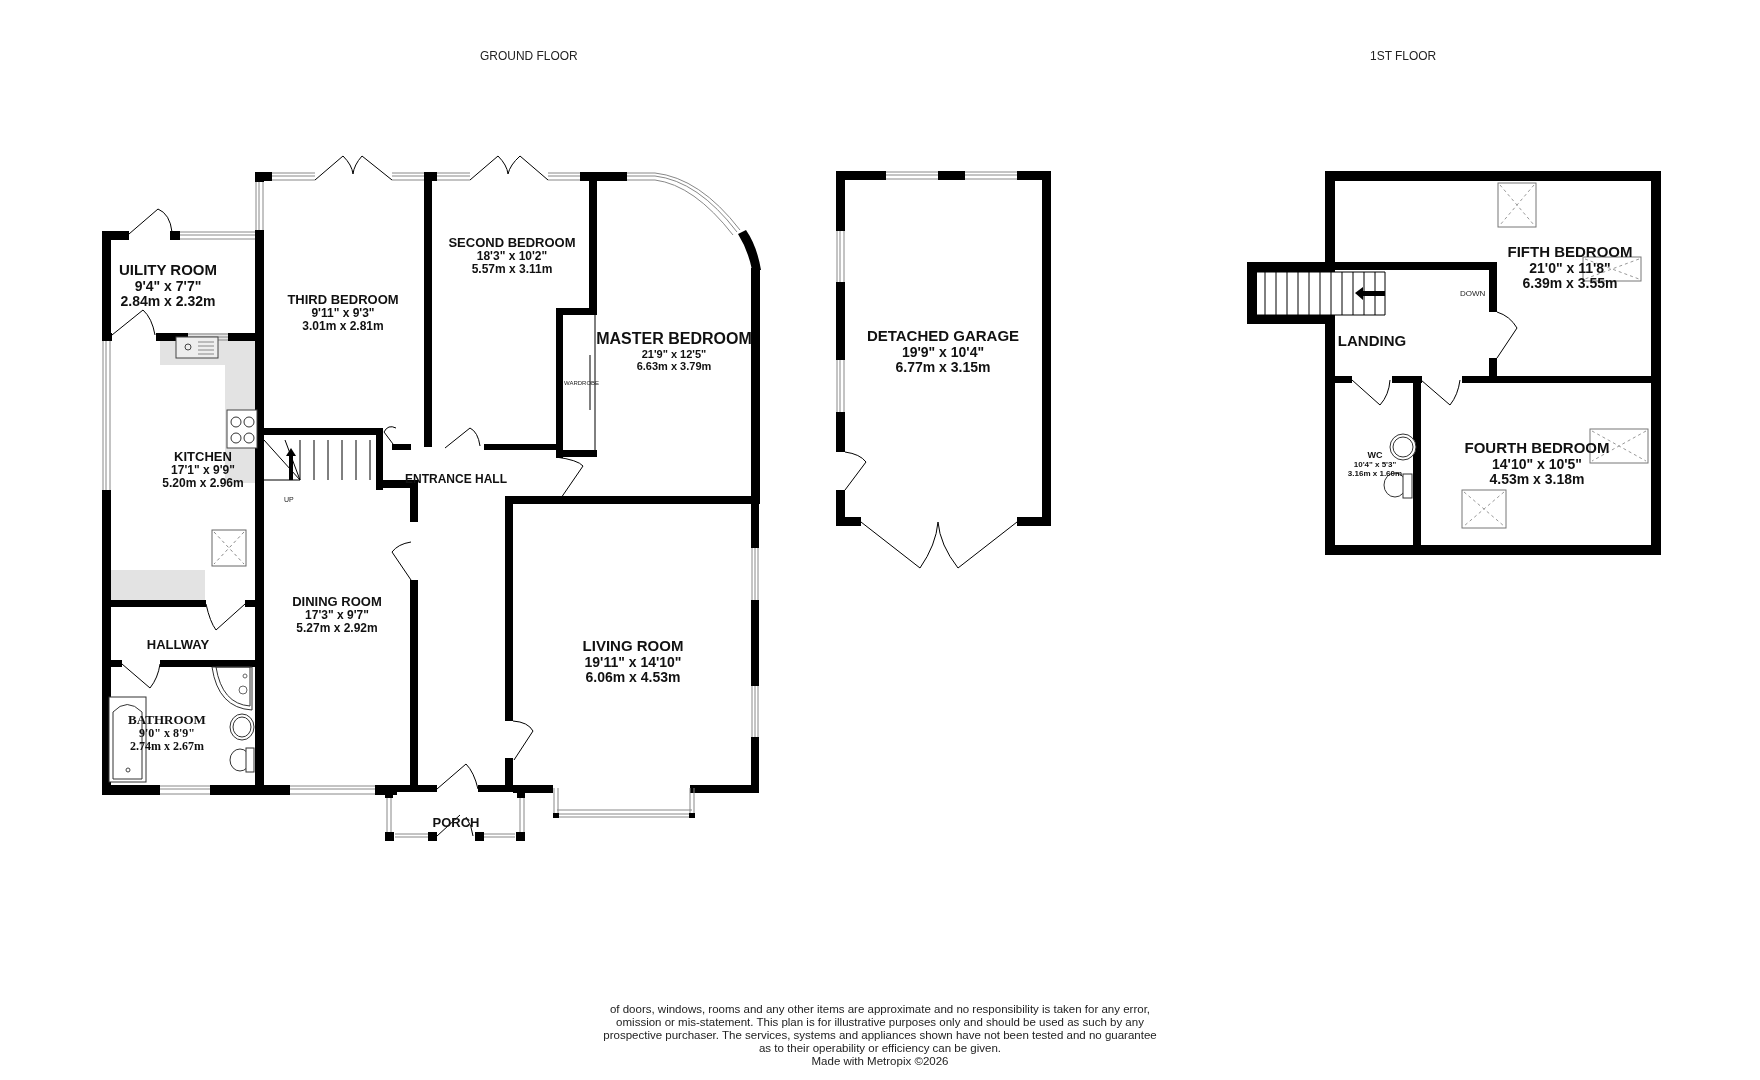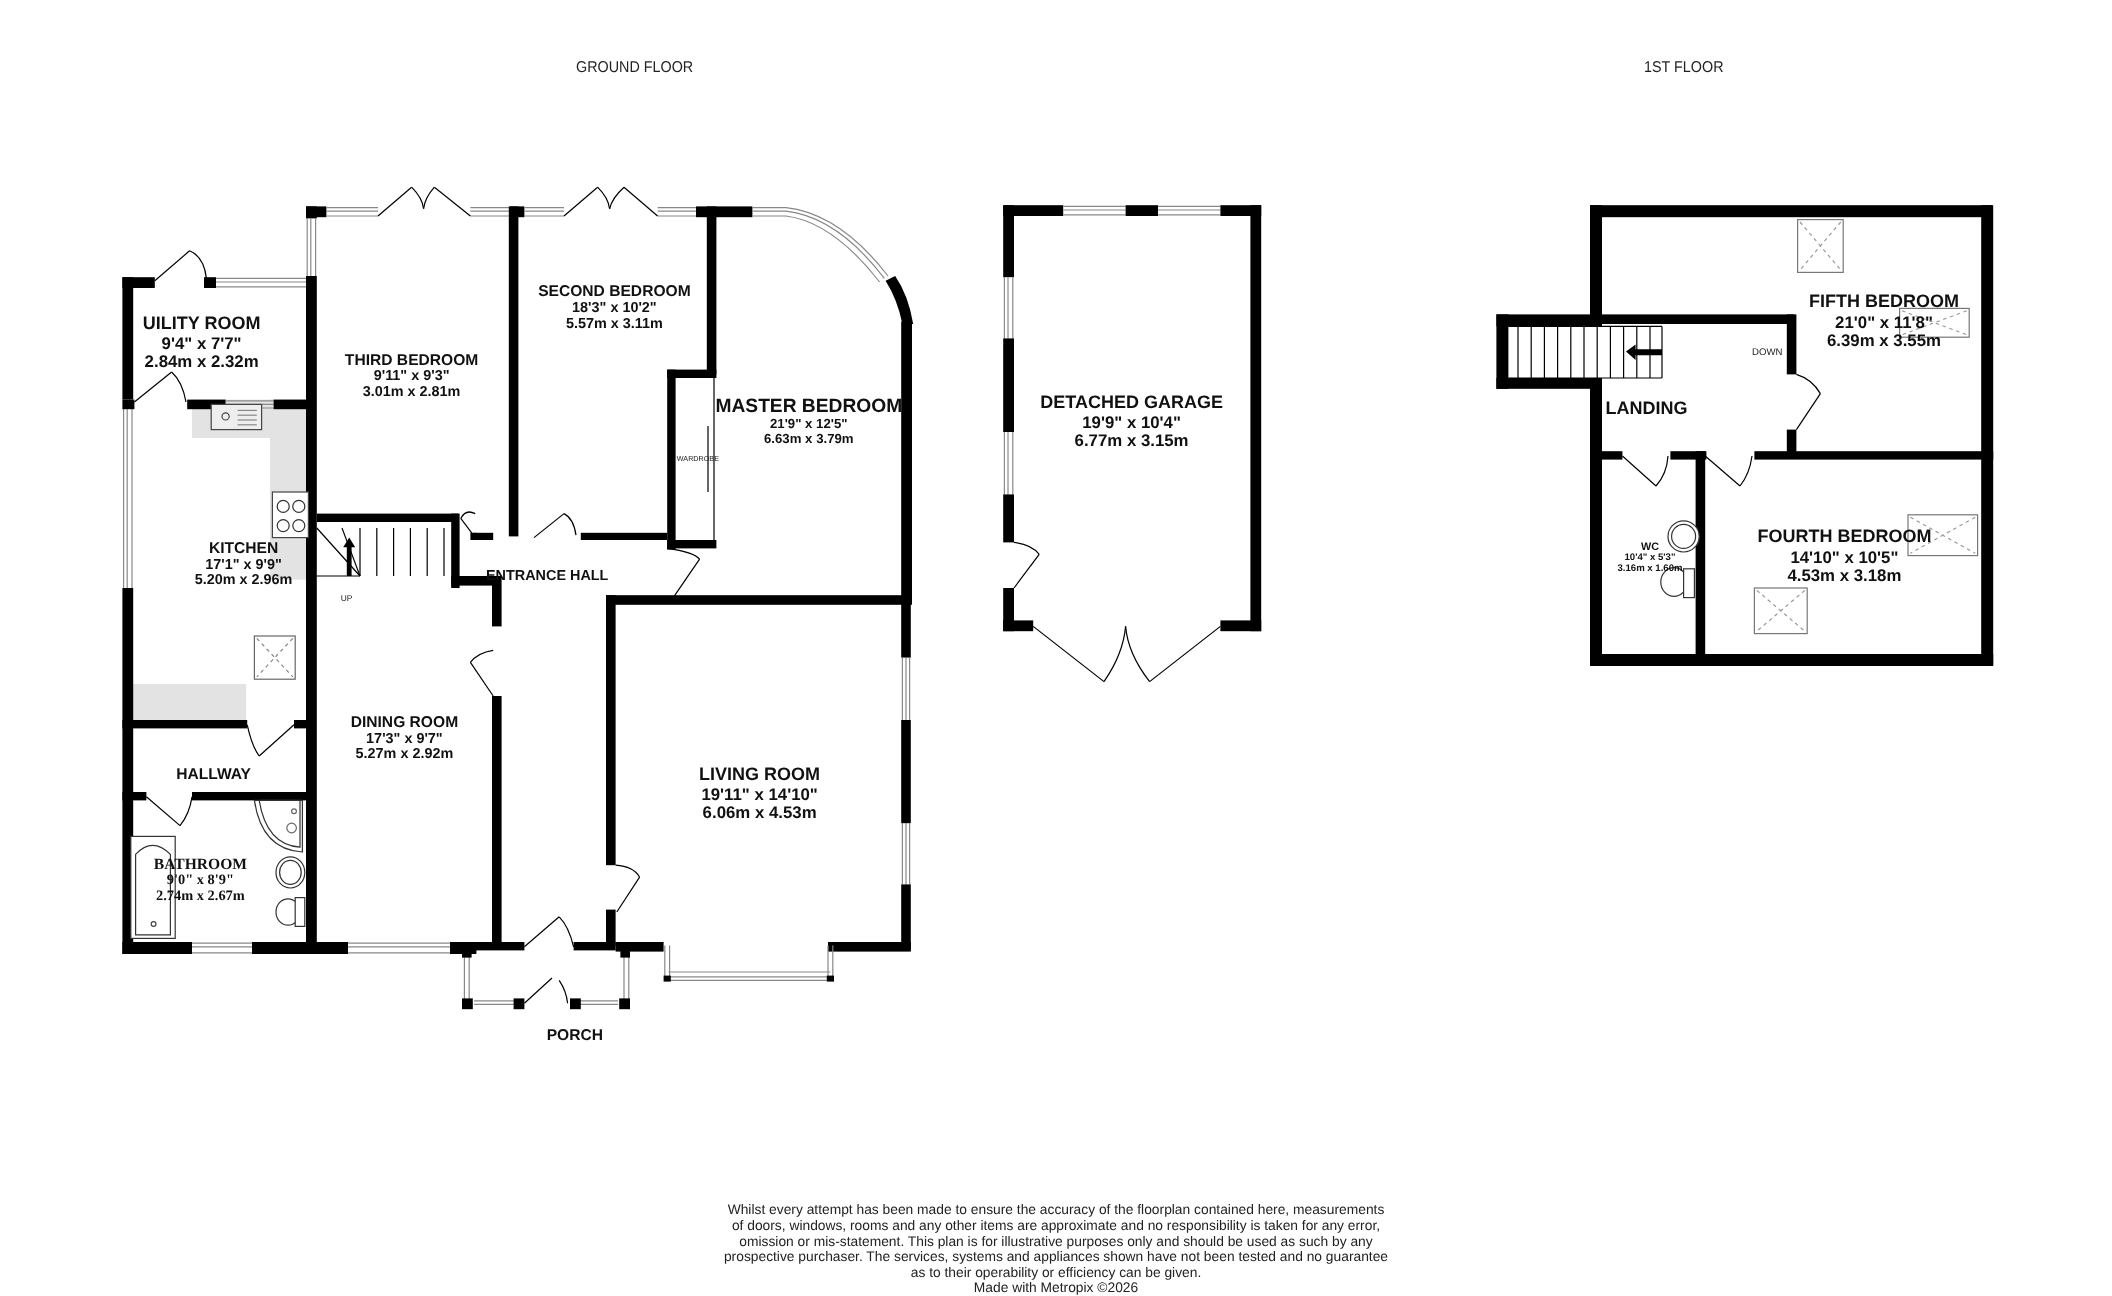--- a/index.html
+++ b/index.html
@@ -446,21 +446,21 @@
   <div class="dim">6.06m  x 4.53m</div>
 </div>
 <div class="room-label sm" style="left:178px; top:638px;">
   <div class="name">HALLWAY</div>
 </div>
 <div class="room-label sm" style="left:167px; top:713px;font-family:Liberation Serif, serif;">
   <div class="name">BATHROOM</div>
   <div class="dim">9'0"  x 8'9"</div>
   <div class="dim">2.74m  x 2.67m</div>
 </div>
-<div class="room-label sm" style="left:456px; top:856px;margin-left:23px;">
+<div class="room-label sm" style="left:456px; top:816px;">
   <div class="name">PORCH</div>
 </div>
 
 <div class="room-label" style="left:943px; top:328px;">
   <div class="name">DETACHED GARAGE</div>
   <div class="dim">19'9"  x 10'4"</div>
   <div class="dim">6.77m  x 3.15m</div>
 </div>
 
 <div class="room-label" style="left:1570px; top:244px;">
@@ -477,19 +477,18 @@
   <div class="dim">10'4"  x 5'3"</div>
   <div class="dim">3.16m  x 1.60m</div>
 </div>
 <div class="room-label" style="left:1537px; top:440px;">
   <div class="name">FOURTH BEDROOM</div>
   <div class="dim">14'10"  x 10'5"</div>
   <div class="dim">4.53m  x 3.18m</div>
 </div>
 
 <div class="disclaimer">
-  <div>Whilst every attempt has been made to ensure the accuracy of the floorplan contained here, measurements</div>
   <div>of doors, windows, rooms and any other items are approximate and no responsibility is taken for any error,</div>
   <div>omission or mis-statement. This plan is for illustrative purposes only and should be used as such by any</div>
   <div>prospective purchaser. The services, systems and appliances shown have not been tested and no guarantee</div>
   <div>as to their operability or efficiency can be given.</div>
   <div>Made with Metropix ©2026</div>
 </div>
 
 </body></html>

